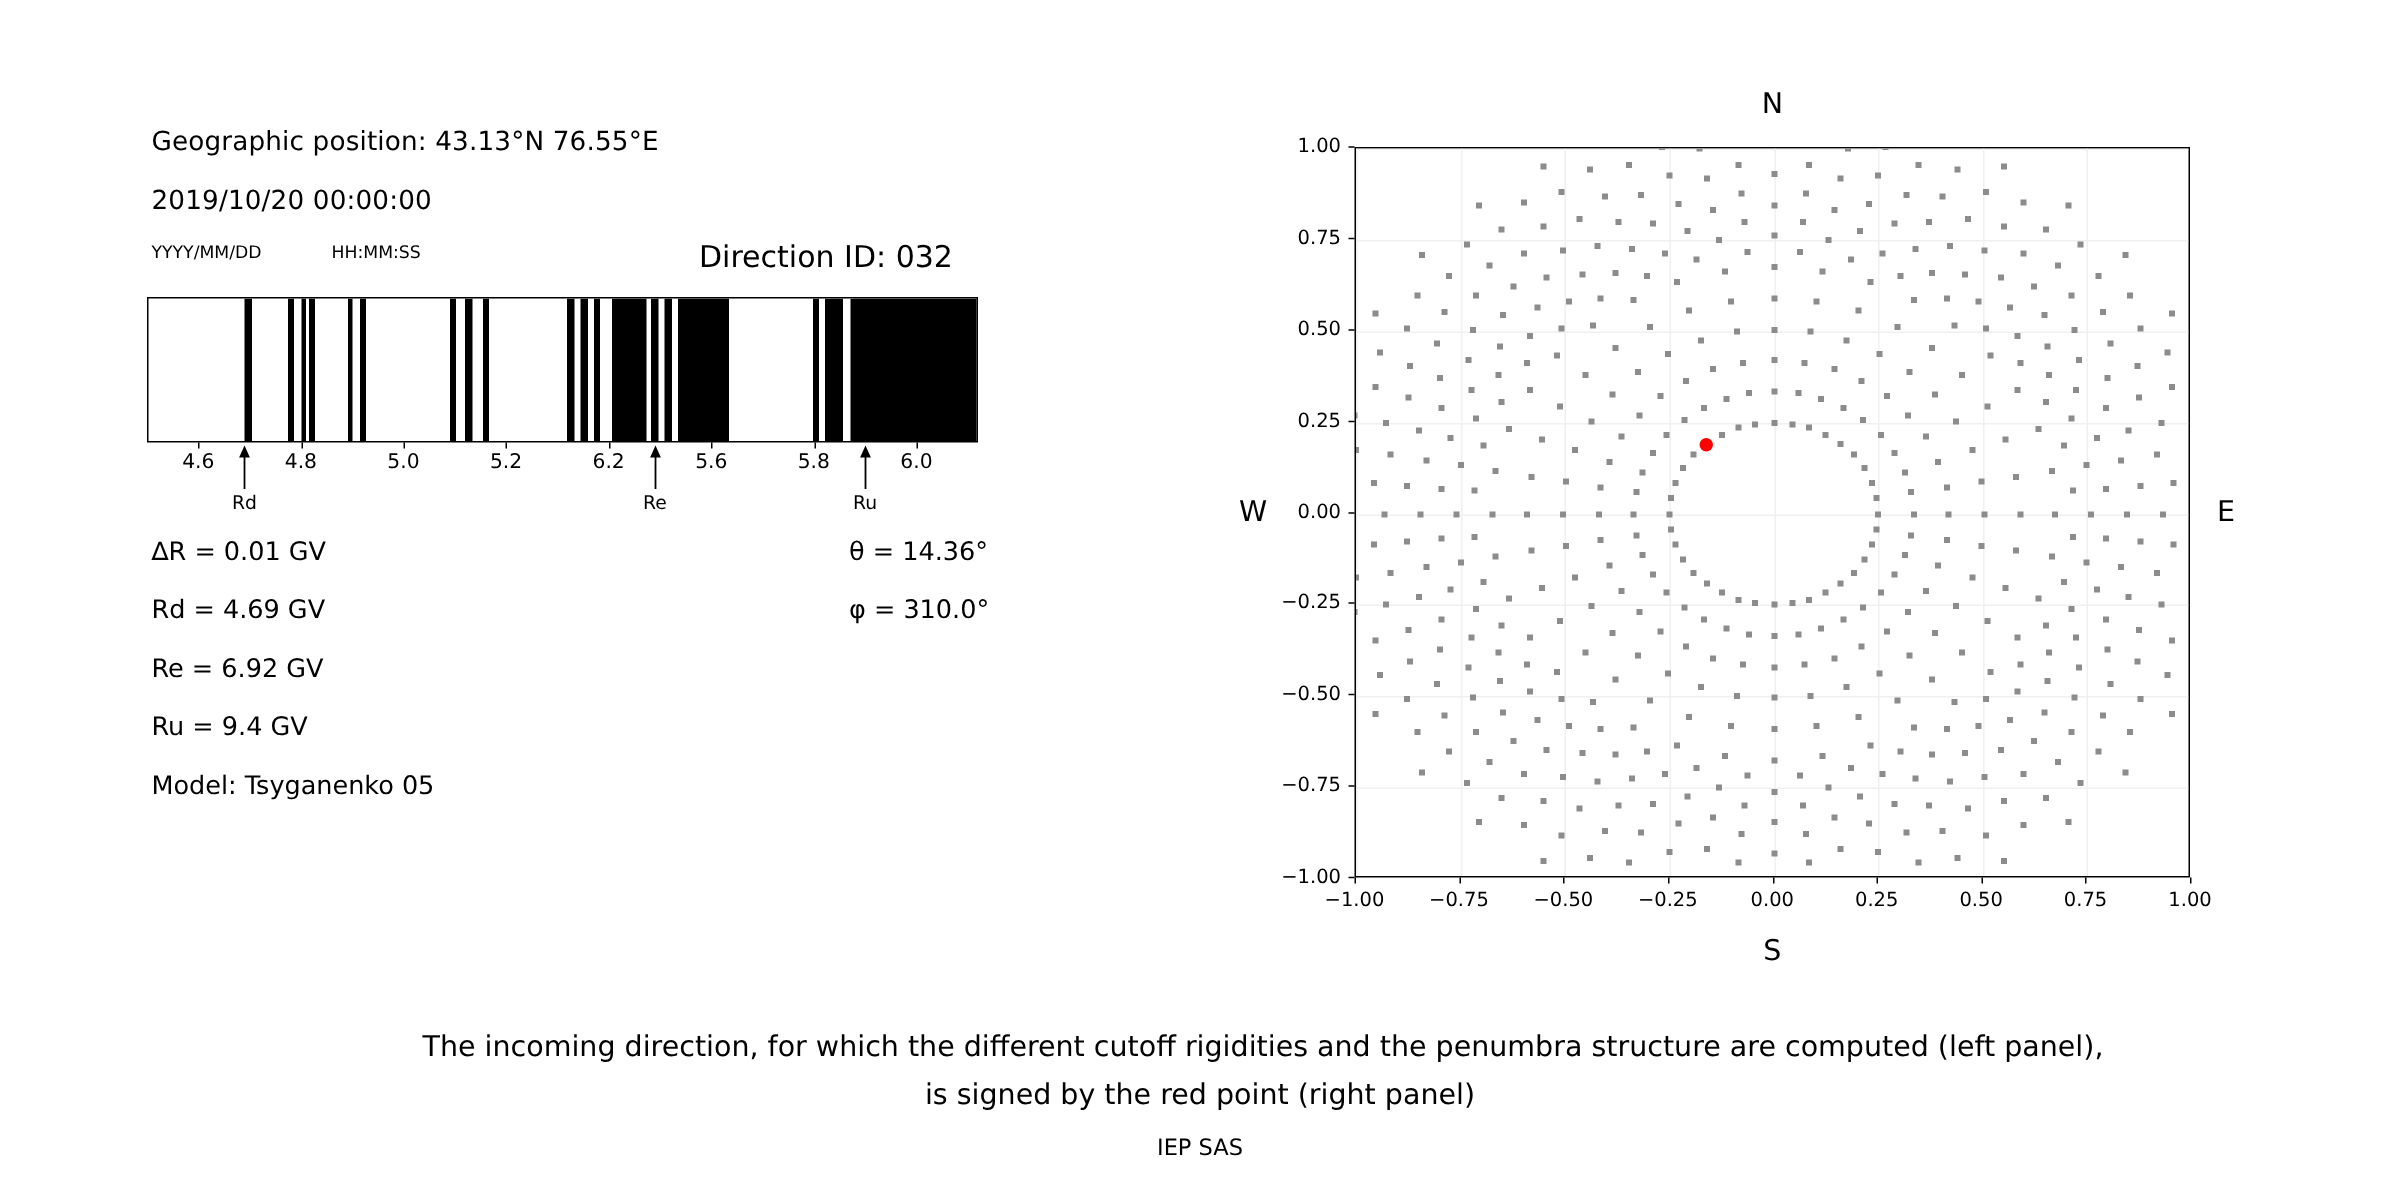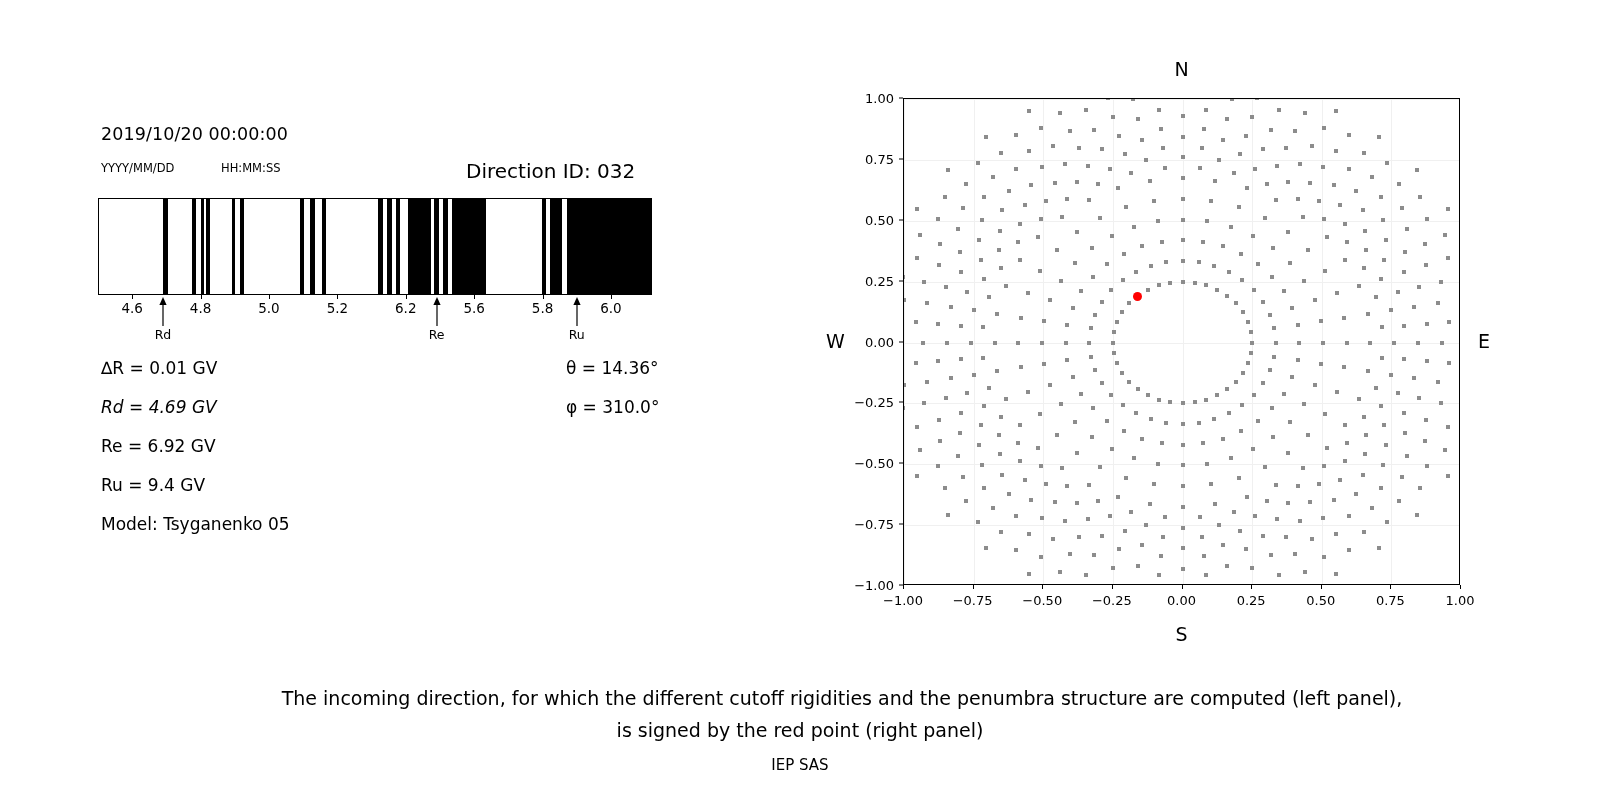--- a/index.html
+++ b/index.html
@@ -219,20 +219,21 @@
     text-align: center;
     top: 756px;
     font-size: 15px;
   }
 </style>
 </head>
 <body>
 
 <div id="left-panel">
 
+  <div class="info-line" id="geo-position">Geographic position: 43.13°N 76.55°E</div>
 
   <div class="info-line" id="datetime">2019/10/20 00:00:00</div>
 
   <div class="format-hint" id="fmt-date">YYYY/MM/DD</div>
 
   <div class="format-hint" id="fmt-time">HH:MM:SS</div>
 
   <div id="direction-id">Direction ID: 032</div>
 
   <div id="penumbra-wrap">
@@ -293,21 +294,21 @@
       <div class="marker-arrow" style="left: 478.765px;">
         <svg width="14" height="30" viewBox="0 0 14 30">
           <line x1="7" y1="30" x2="7" y2="7" stroke="#000" stroke-width="1.2"></line>
           <polygon points="7,1 3.4,9 10.6,9" fill="#000"></polygon>
         </svg>
       </div>
       <div class="marker-label" style="left: 478.765px;">Ru</div>
     </div>
 
 <div class="param param-left" style="top: 358px;">∆R = 0.01 GV</div>
-    <div class="param param-left" style="top: 397px; font-style: italic;">Rd = 4.69 GV</div>
+    <div class="param param-left" style="top: 397px;">Rd = 4.69 GV</div>
     <div class="param param-left" style="top: 436px;">Re = 6.92 GV</div>
     <div class="param param-left" style="top: 475px;">Ru = 9.4 GV</div>
     <div class="param param-left" style="top: 514px;">Model: Tsyganenko 05</div>
     <div class="param param-right" style="top: 358px;">θ = 14.36°</div>
     <div class="param param-right" style="top: 397px;">φ = 310.0°</div>
   </div>
 
 <div id="right-panel">
   <div id="polar-plot">
       <div class="gridline-v" style="left: 0px; background: rgb(240, 240, 240);"></div>

